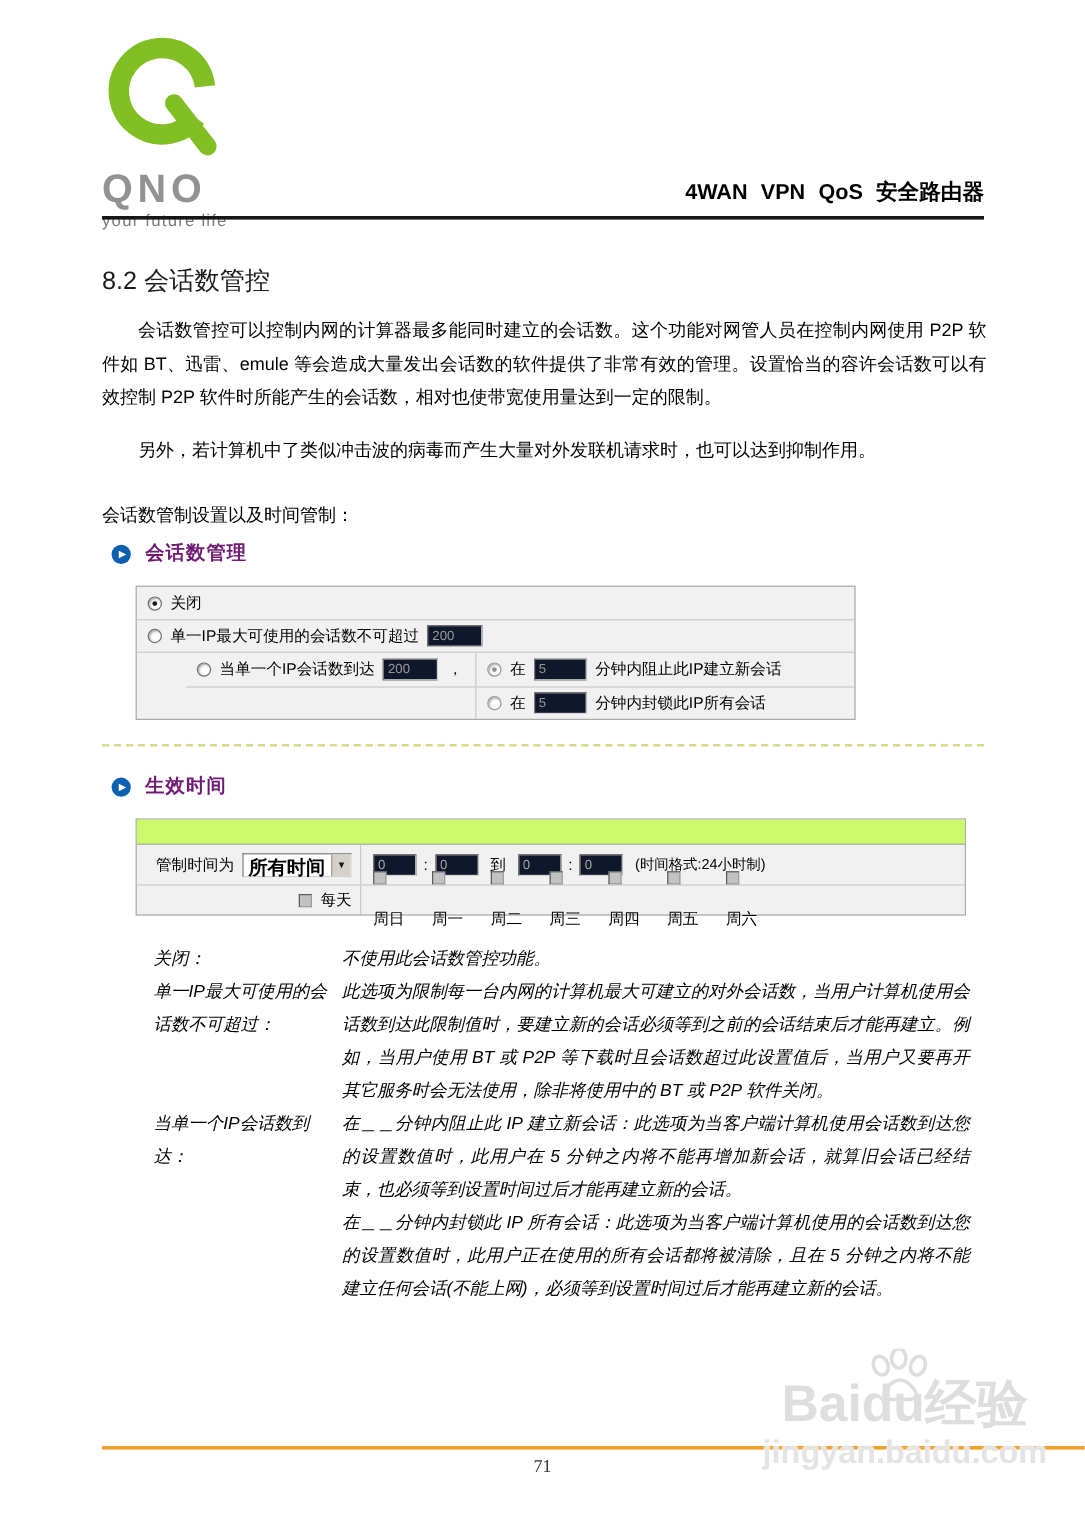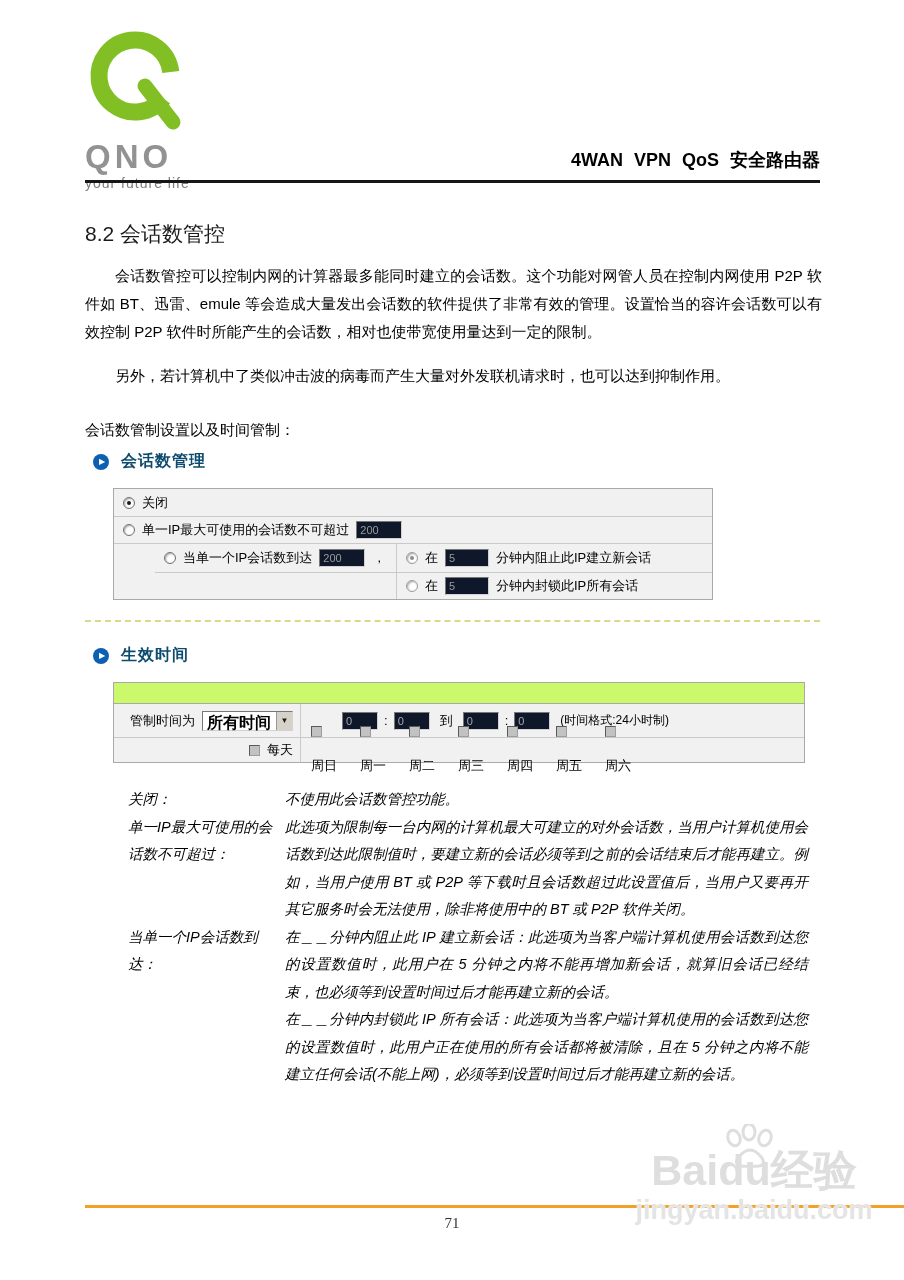--- a/index.html
+++ b/index.html
@@ -24,21 +24,21 @@
   .para { position:absolute; left:85px; width:737px; font-size:15px; line-height:28px; text-align:justify; }
   .p1 { top:262px; text-indent:2em; }
   .p2 { top:362px; text-indent:2em; }
   .p3 { top:400px;margin-top:16px; }
 
   
   .bheading { position:absolute; left:93px; display:flex; align-items:center; gap:12px; }
   .bh1 { top:451px; } .bh2 { top:645px; }
   .bullet { width:16px; height:16px; border-radius:50%; background:#0d5fb0; color:#fff;
             display:flex; align-items:center; justify-content:center; font-size:8px; padding-left:2px; }
-  .bh-text { font-size:16px; font-weight:bold; color:#0c4a6e; letter-spacing:1px; }
+  .bh-text { font-size:16px; font-weight:bold; color:#701a75; letter-spacing:1px; }
 
   
   .radio { width:12px; height:12px; border-radius:50%; background:#fff; border:1px solid #6f6f6f;
            box-shadow:inset 1px 1px 2px rgba(0,0,0,.35); position:relative; flex:none; }
   .radio.checked::after { content:""; position:absolute; left:3px; top:3px; right:3px; bottom:3px;
            border-radius:50%; background:#1a1a1a; }
   .radio.graydot::after { content:""; position:absolute; left:3px; top:3px; right:3px; bottom:3px;
            border-radius:50%; background:#8d8d8d; }
   .radio.dim { border-color:#9a9a9a; }
   .cb { width:11px; height:11px; background:#c2c2c2; border:1px solid #9c9c9c;
@@ -58,21 +58,21 @@
   .comma { font-size:12px; margin-left:1px; }
 
   
   .dash { position:absolute; top:620px; left:85px; right:84px; border-top:2px dashed #d9d98a; }
 
   
   .tbl2 { position:absolute; left:113px; top:682px; width:692px; background:#f1f1f1;
           border:1px solid #a9a9a9; font-size:13px; }
   .t2head { height:21px; background:#ccf96b; border-bottom:1px solid #a9a9a9; }
   .t2row { display:flex; align-items:center; }
-  .t2r2 { height:33px;gap:31px; } .t2r3 { height:25px; border-top:1px solid #c9c9c9; }
+  .t2r2 { height:33px; } .t2r3 { height:25px; border-top:1px solid #c9c9c9; }
   .t2left { width:187px; height:100%; border-right:1px solid #c9c9c9; display:flex;
             align-items:center; justify-content:flex-end; gap:7px; padding-right:7px; }
   .t2right { flex:1; display:flex; align-items:center; gap:6px; padding-left:10px; }
   .sel { display:inline-flex; align-items:stretch; height:20px; background:#fff;
          border:1px solid; border-color:#777 #d2d2d2 #d2d2d2 #777; }
   .sel-text { padding:1px 5px 0 4px; font-size:16px; font-weight:bold; }
   .sel-btn { width:16px; background:#d6d2ca; border-left:1px solid #999; display:flex;
              align-items:center; justify-content:center; font-size:8px; color:#1a1a1a; }
   .fmt { font-size:12px; margin-left:4px; }
   .wd { display:flex; align-items:flex-start; gap:20px; margin-right:17px;flex-direction:column; }

